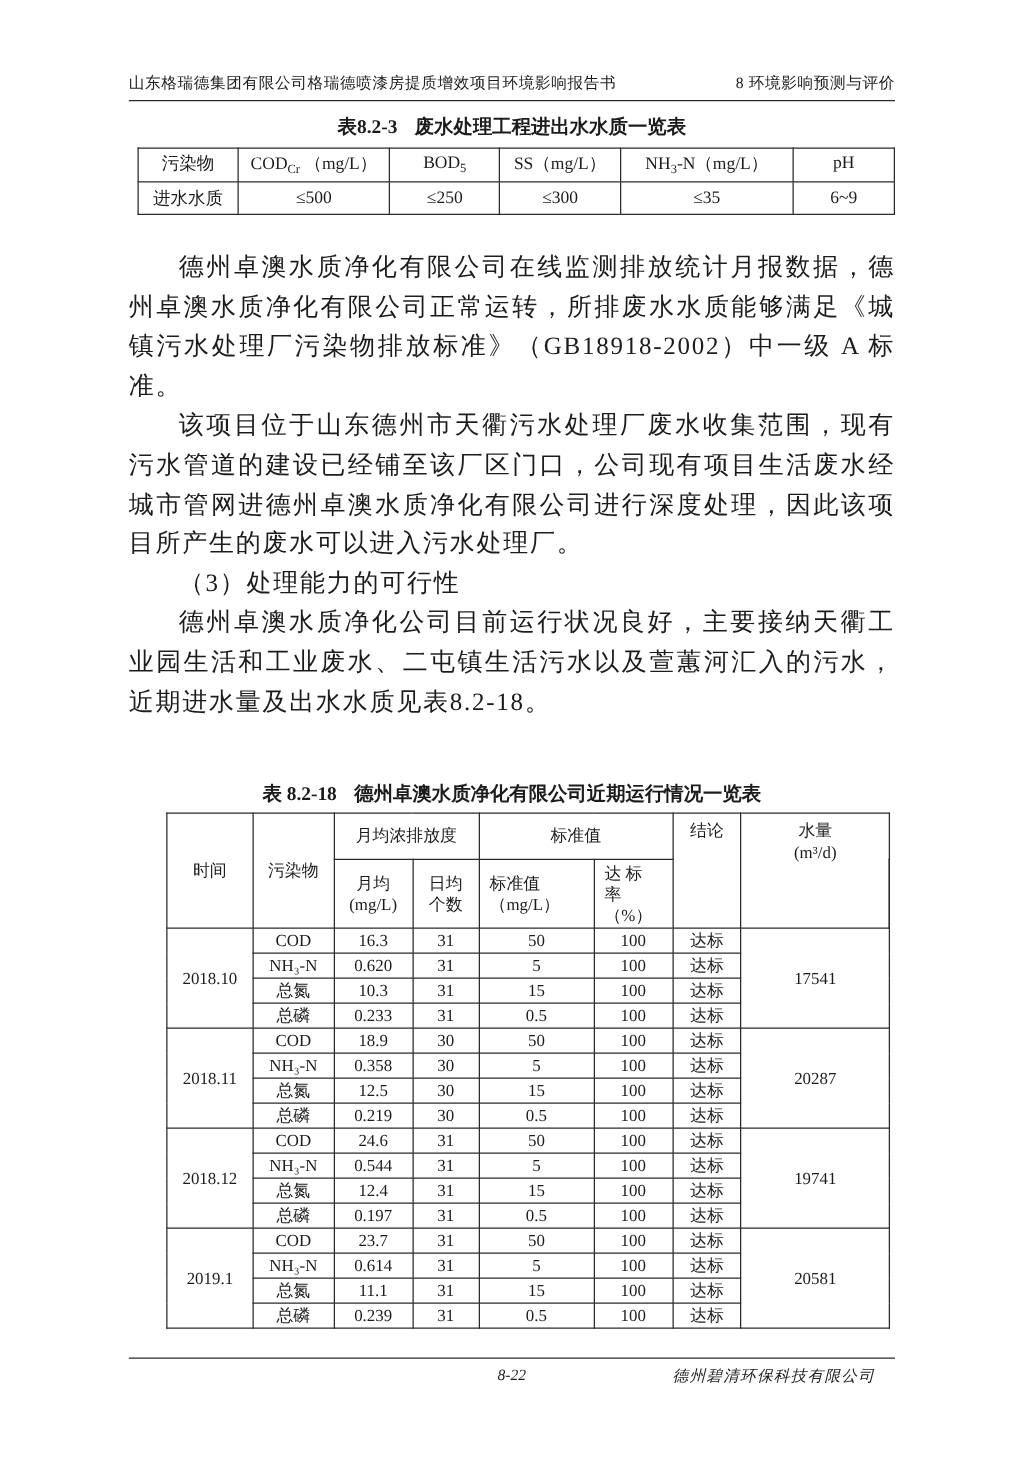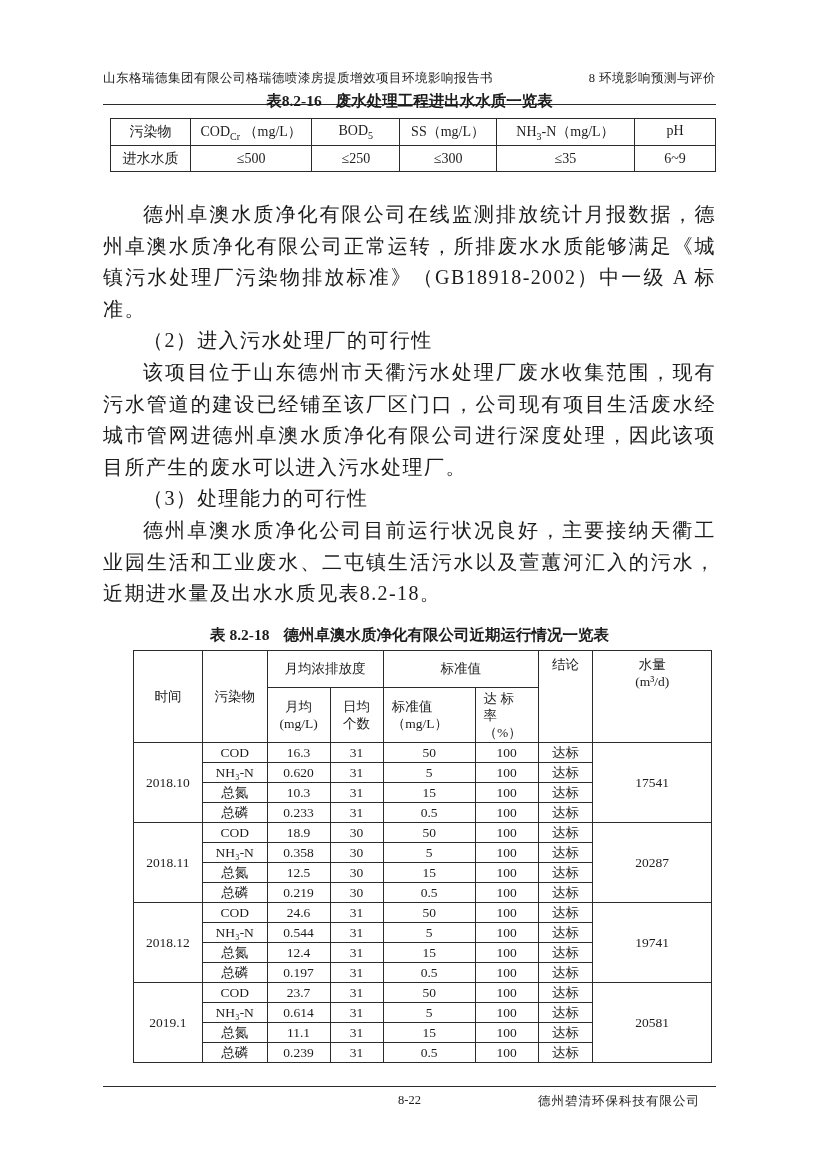--- a/index.html
+++ b/index.html
@@ -4,24 +4,24 @@
 <style>
   * { margin: 0; padding: 0; box-sizing: border-box; }
   html, body { background: #ffffff; }
   body {
     width: 827px; height: 1169px;
     position: relative;
     font-family: "Liberation Serif", "DejaVu Serif", serif;
     color: #1c1c1c;
   }
   .page-header {
-    position: absolute; top: 70px; left: 103px; width: 613px;
+    position: absolute; top: 58px; left: 103px; width: 613px;
     display: flex; justify-content: space-between; align-items: flex-end;
     font-size: 12.5px; letter-spacing: 0.5px;
-    border-bottom: 1.5px solid #2b2b2b; padding-bottom: 17px;
+    border-bottom: 1.5px solid #2b2b2b; padding-bottom: 5px;
   }
   .t1-title, .t2-title {
     position: absolute; left: 103px; width: 613px;
     text-align: center; font-weight: bold; font-size: 15.5px;
   }
   .t1-title { top: 91px; }
   .t2-title { top: 625px; }
   .t1-title .gap, .t2-title .gap { display: inline-block; width: 14px; }
   table { border-collapse: collapse; table-layout: fixed; }
   td, th { border: 1px solid #2b2b2b; text-align: center; vertical-align: middle; font-weight: normal; }
@@ -44,35 +44,35 @@
   }
   .table2 thead tr.h1 th { height: 37px; }
   .table2 thead tr.h2 th { height: 55px; }
   .table2 td { height: 20px; line-height: 18px; }
   .pre { white-space: pre-line; line-height: 17px; margin-top: 32px; }
   .tleft { text-align: left; padding-left: 8px; }
   .vtop { vertical-align: top; padding-top: 5px; }
   .page-footer {
     position: absolute; top: 1086px; left: 103px; width: 613px;
     border-top: 1.5px solid #2b2b2b; padding-top: 6px;
-    font-size: 12.5px; height: 30px;
+    font-size: 12.5px; height: 30px; font-style: italic;
   }
   .page-footer .page-num { position: absolute; left: 0; right: 0; text-align: center; }
   .page-footer .company { position: absolute; right: 16px; letter-spacing: 1px; margin-left: 40px; }
 </style>
 </head>
 <body>
 
 <div class="page-header">
   <span>山东格瑞德集团有限公司格瑞德喷漆房提质增效项目环境影响报告书</span>
   <span>8 环境影响预测与评价</span>
 </div>
 
 <div class="t1-title">
-  <span>表8.2-16</span><span class="gap"></span><span>废水处理工程进出水水质一览表</span>
+  <span>表8.2-3</span><span class="gap"></span><span>废水处理工程进出水水质一览表</span>
 </div>
 
 <table class="table1">
   <colgroup>
     <col style="width:13.2%">
       <col style="width:20.1%">
       <col style="width:14.5%">
     <col style="width:16.0%">
       <col style="width:22.8%">
       <col style="width:13.4%">
@@ -94,21 +94,20 @@
       <td>≤250</td>
       <td>≤300</td>
       <td>≤35</td>
       <td>6~9</td>
     </tr>
   </tbody>
 </table>
 
 <div class="body-text">
   <p>德州卓澳水质净化有限公司在线监测排放统计月报数据，德州卓澳水质净化有限公司正常运转，所排废水水质能够满足《城镇污水处理厂污染物排放标准》（GB18918-2002）中一级 A 标准。</p>
-  <p>（2）进入污水处理厂的可行性</p>
   <p>该项目位于山东德州市天衢污水处理厂废水收集范围，现有污水管道的建设已经铺至该厂区门口，公司现有项目生活废水经城市管网进德州卓澳水质净化有限公司进行深度处理，因此该项目所产生的废水可以进入污水处理厂。</p>
   <p>（3）处理能力的可行性</p>
   <p>德州卓澳水质净化公司目前运行状况良好，主要接纳天衢工业园生活和工业废水、二屯镇生活污水以及萱蕙河汇入的污水，近期进水量及出水水质见表8.2-18。</p>
 </div>
 
 <div class="t2-title">
   <span>表 8.2-18</span><span class="gap"></span><span>德州卓澳水质净化有限公司近期运行情况一览表</span>
 </div>
 
 <table class="table2">

